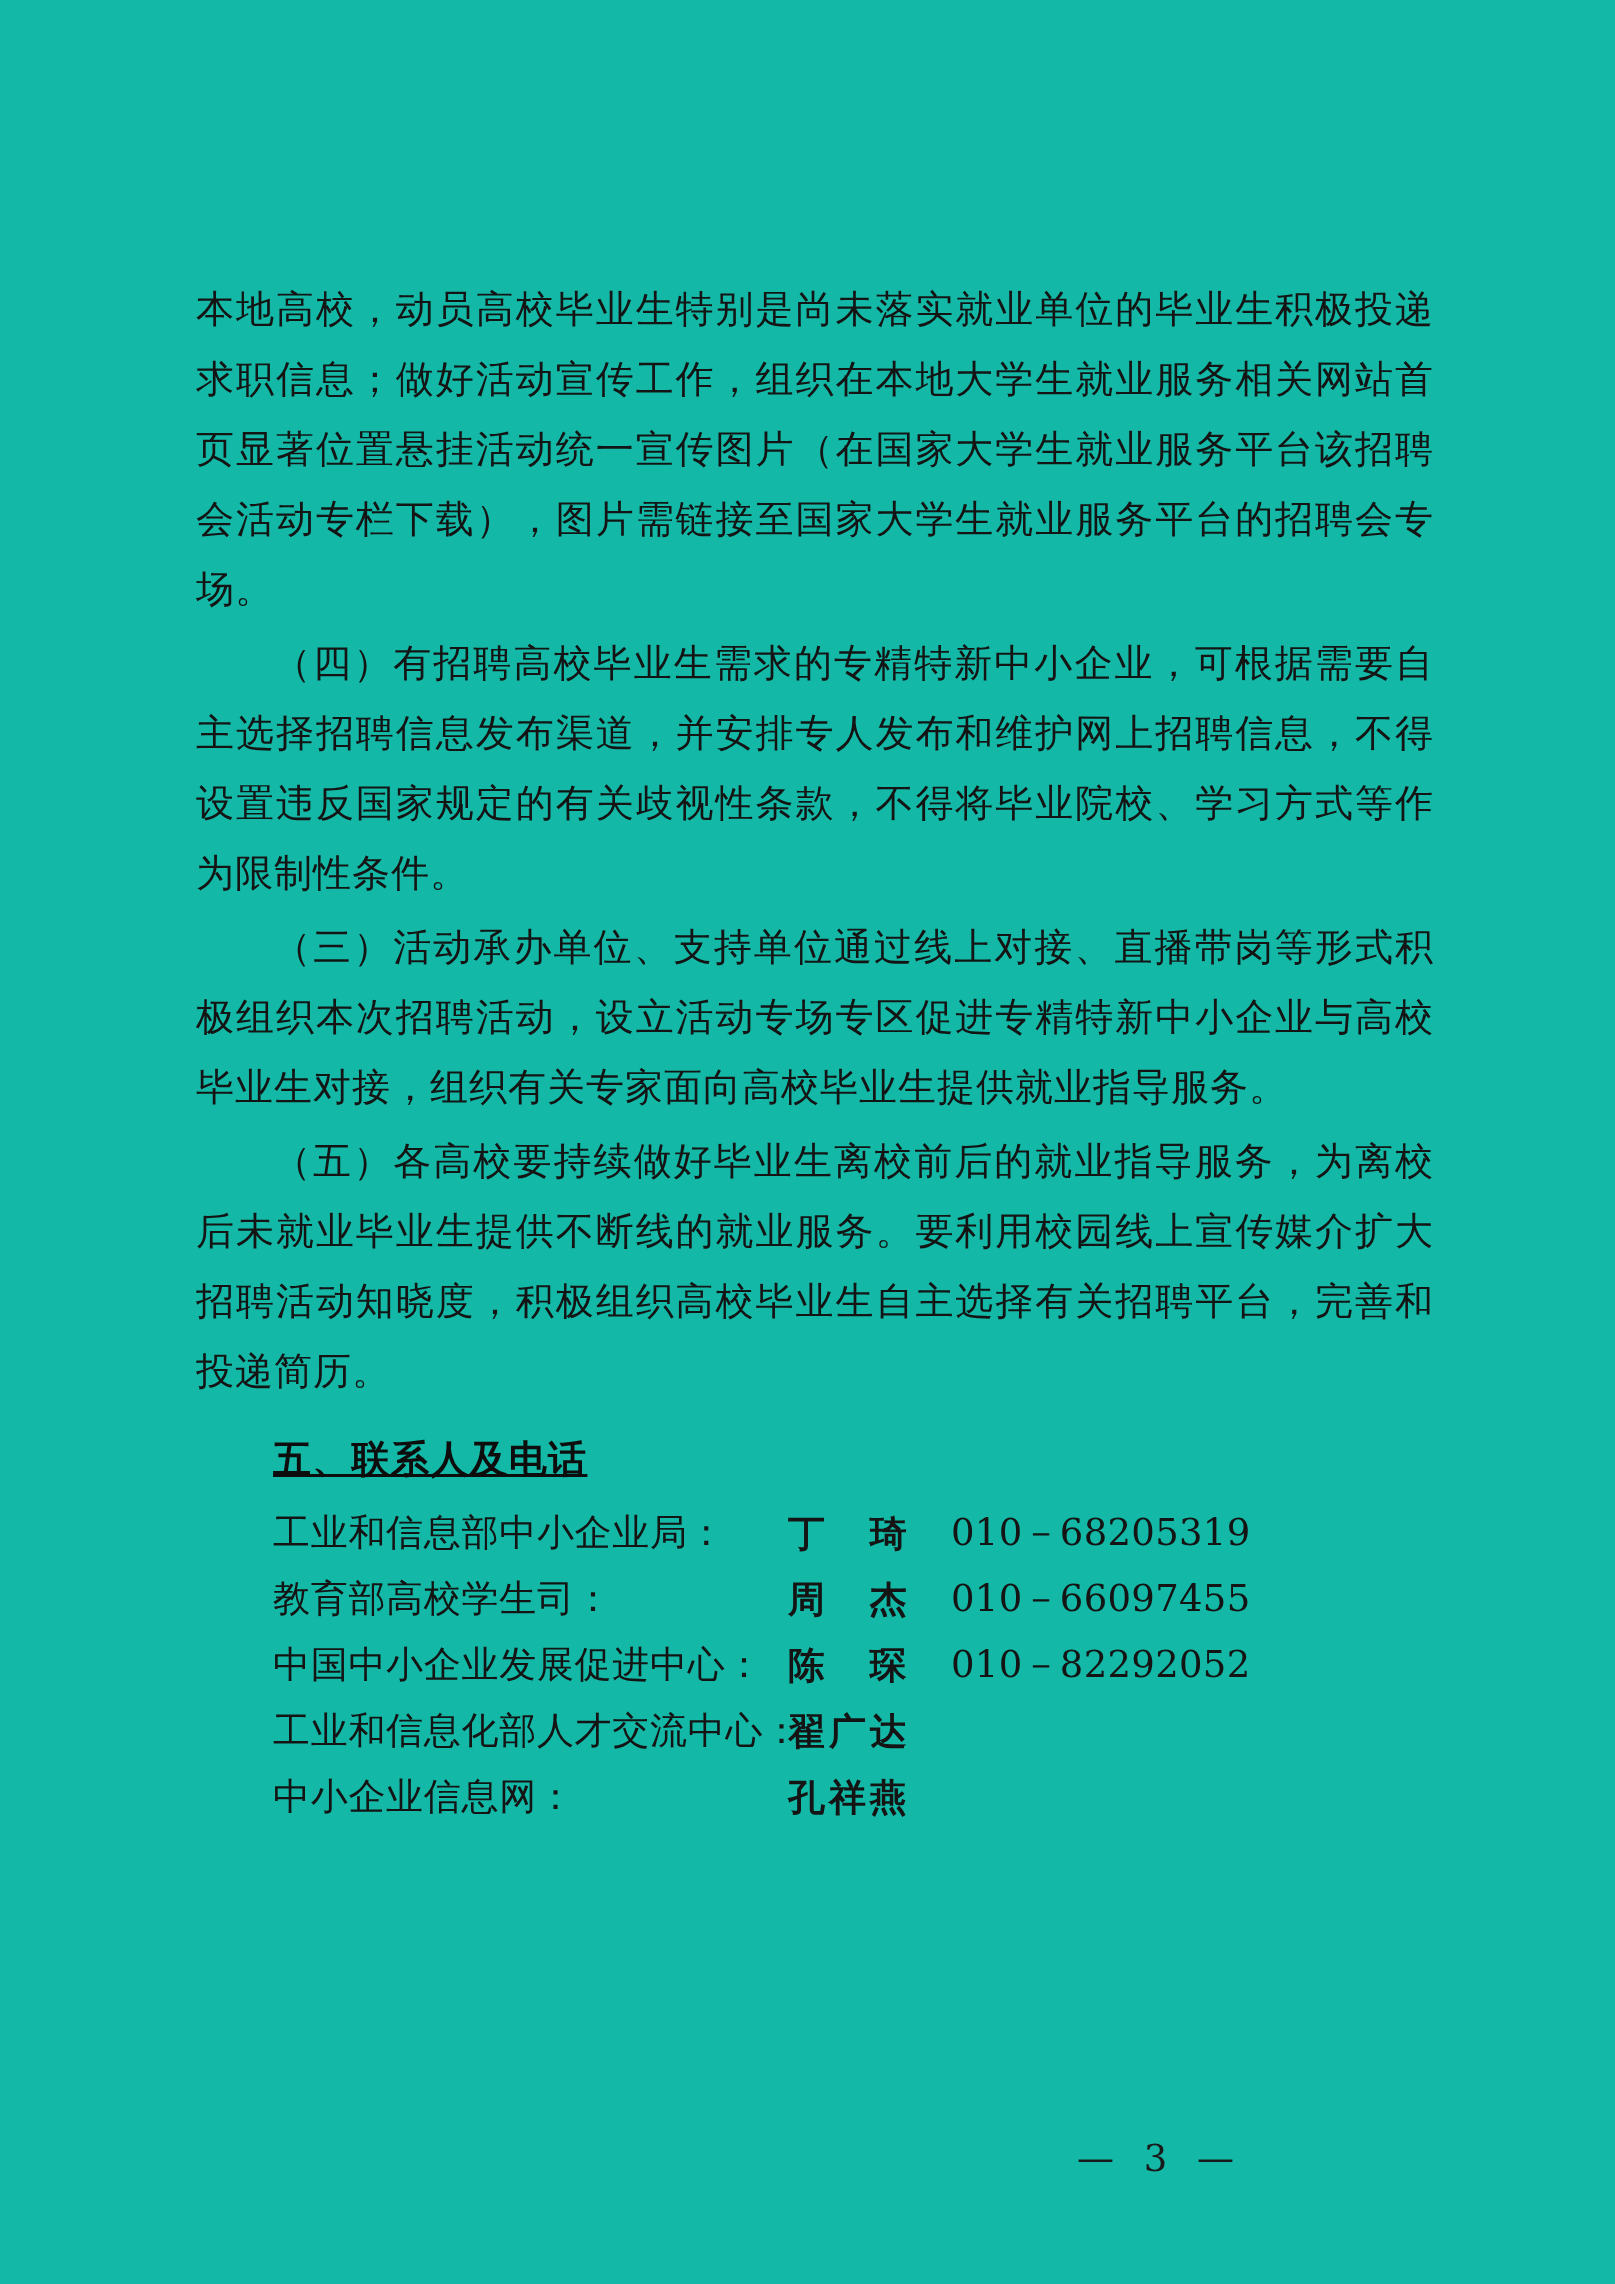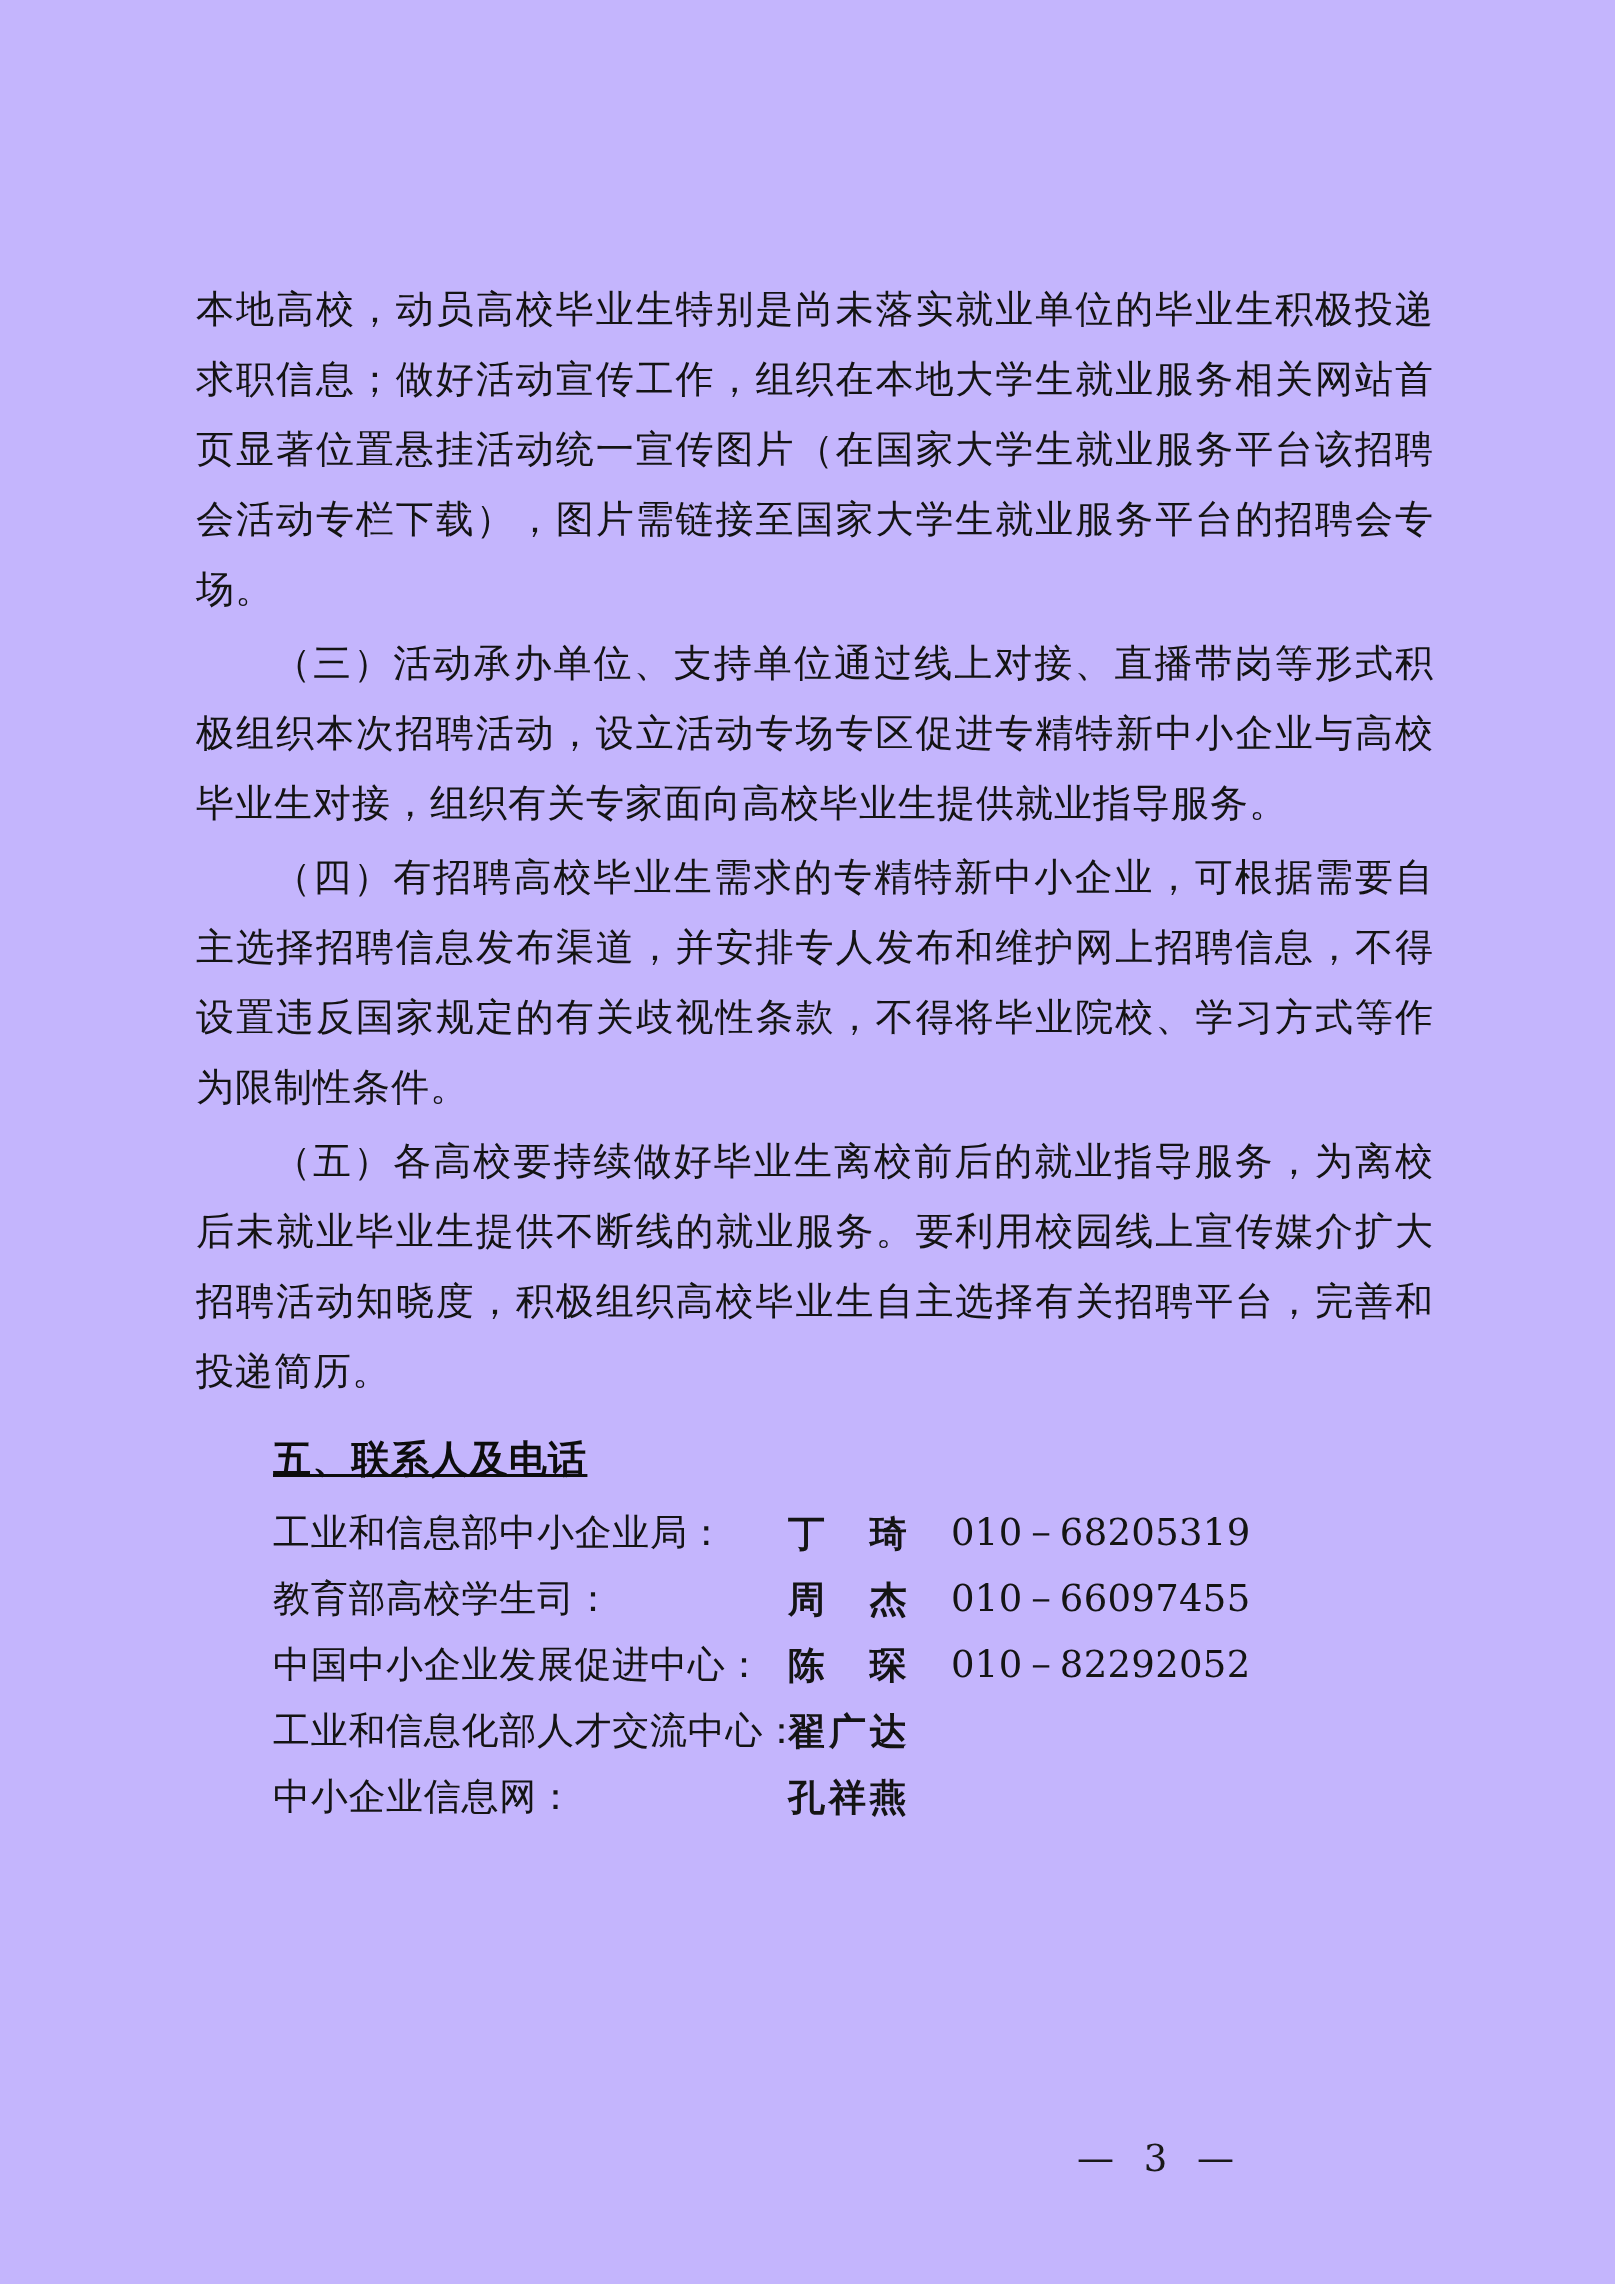--- a/index.html
+++ b/index.html
@@ -12,21 +12,21 @@
     height: 2284px;
     position: relative;
     font-family: "DejaVu Serif", "Liberation Serif", serif;
     color: #111111;
     overflow: hidden;
   }
   
   .page {
     position: absolute;
     inset: 0;
-    background: #c4b5fd;
+    background: #14b8a6;
   }
   .content {
     position: absolute;
     left: 196px;
     top: 274px;
     width: 1238px;
   }
   p.para {
     margin: 0 0 3.9px 0;
     font-size: 38px;
@@ -94,23 +94,23 @@
   }
 </style>
 </head>
 <body>
 
 <div class="page">
   <div class="content">
 
     <p class="para">本地高校，动员高校毕业生特别是尚未落实就业单位的毕业生积极投递求职信息；做好活动宣传工作，组织在本地大学生就业服务相关网站首页显著位置悬挂活动统一宣传图片（在国家大学生就业服务平台该招聘会活动专栏下载），图片需链接至国家大学生就业服务平台的招聘会专场。</p>
 
+    <p class="para indent">（四）有招聘高校毕业生需求的专精特新中小企业，可根据需要自主选择招聘信息发布渠道，并安排专人发布和维护网上招聘信息，不得设置违反国家规定的有关歧视性条款，不得将毕业院校、学习方式等作为限制性条件。</p>
+
     <p class="para indent">（三）活动承办单位、支持单位通过线上对接、直播带岗等形式积极组织本次招聘活动，设立活动专场专区促进专精特新中小企业与高校毕业生对接，组织有关专家面向高校毕业生提供就业指导服务。</p>
-
-    <p class="para indent">（四）有招聘高校毕业生需求的专精特新中小企业，可根据需要自主选择招聘信息发布渠道，并安排专人发布和维护网上招聘信息，不得设置违反国家规定的有关歧视性条款，不得将毕业院校、学习方式等作为限制性条件。</p>
 
     <p class="para indent">（五）各高校要持续做好毕业生离校前后的就业指导服务，为离校后未就业毕业生提供不断线的就业服务。要利用校园线上宣传媒介扩大招聘活动知晓度，积极组织高校毕业生自主选择有关招聘平台，完善和投递简历。</p>
 
     <h2 class="section-heading">五、联系人及电话</h2>
 
     <ul class="contact-list">
       <li class="contact-row">
         <span class="contact-org">工业和信息部中小企业局：</span>
         <span class="contact-person">丁　琦</span>
         <span class="contact-phone">010－68205319</span>

